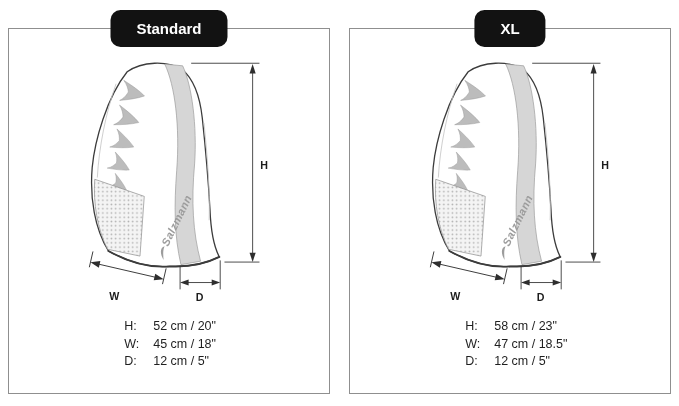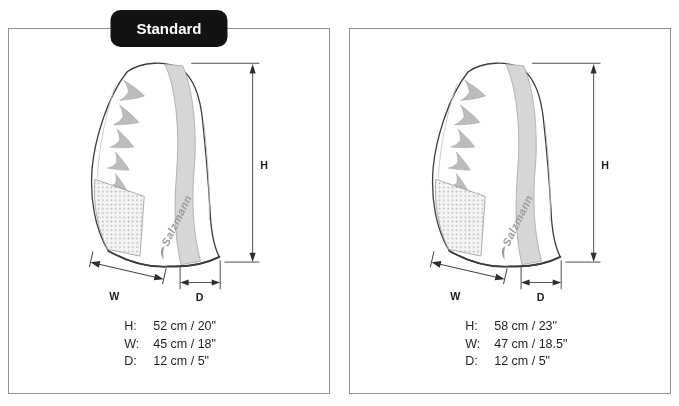--- a/index.html
+++ b/index.html
@@ -108,20 +108,21 @@
         <span>45 cm / 18"</span>
       </div>
       <div class="dim-row">
         <span>D:</span>
         <span>12 cm / 5"</span>
       </div>
     </div>
   </div>
 
   <div class="panel">
+    <div class="tab">XL</div>
 
     <div class="figure">
       <svg width="256" height="256" viewBox="0 0 300 300">
         <path class="cover-outline" d="M101 22 C 118 10, 148 8, 166 20 C 178 30, 186 50, 189 76 C 192 104, 196 148, 198 183 C 199 208, 202 226, 209 239 C 193 247, 172 251, 151 250 C 128 252, 104 246, 79 232 C 63 206, 57 170, 60 134 C 63 103, 77 52, 101 22 Z"></path>
         <path class="cover-bottom" d="M79 232 C 104 246, 128 252, 151 250 C 172 251, 193 247, 209 239"></path>
         <path class="stripe" d="M145 13 C 157 38, 163 86, 159 138 C 156 178, 156 214, 164 248 L 187 244 C 178 210, 176 174, 180 130 C 183 86, 177 38, 166 15 Z"></path>
         <path class="fold" d="M191 82 C 196 130, 198 168, 197 196"></path>
         <path class="fold" d="M88 36 C 76 70, 68 110, 66 146"></path>
         <g>
           <use href="#chev" class="chev" transform="translate(97,32) rotate(14)"></use>

